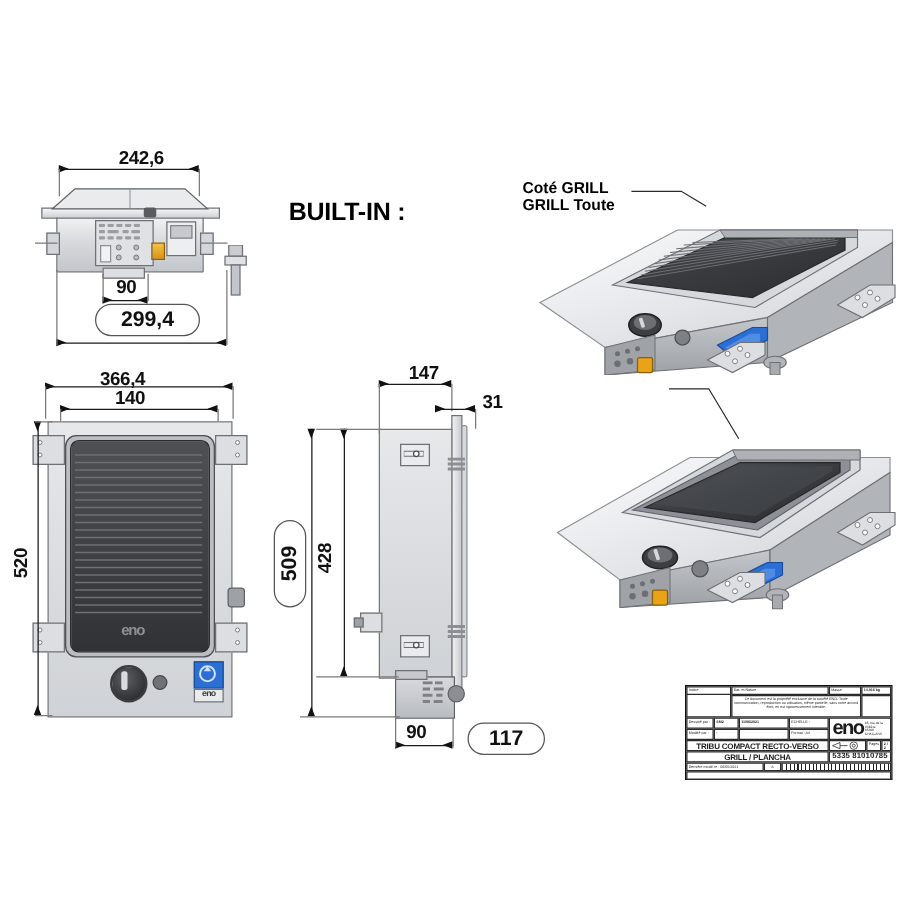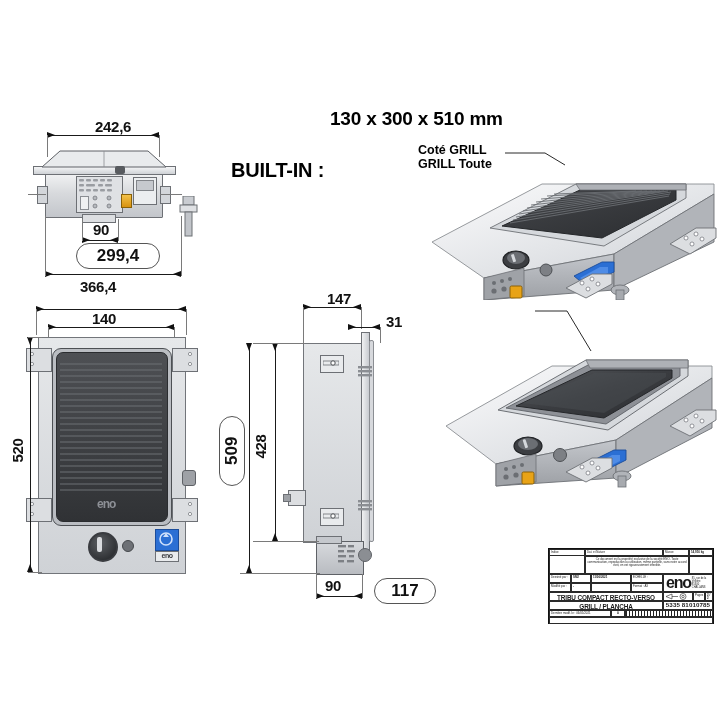--- a/index.html
+++ b/index.html
@@ -50,21 +50,20 @@
   .tbnum{font-size:6.2px;font-weight:bold;text-align:center;letter-spacing:0.1px;}
   .enologo{font-size:16px;font-weight:bold;letter-spacing:-1.2px;line-height:16px;}
   .hatch{position:absolute;background:repeating-linear-gradient(90deg,#222 0 0.8px,#fff 0.8px 3px);}
 </style>
 </head>
 <body>
 
 <div class="sheet">
 
   <div class="head2">BUILT-IN :</div>
-  <div class="head3">130 x 300 x 510  mm</div>
 
   <div>
 
     <div class="dimtxt" style="left:95px;top:118px;">242,6</div>
     <div class="ln h" style="left:47px;top:135px;width:112px;"></div>
     <div class="arw r" style="left:47px;top:131.5px;"></div>
     <div class="arw l" style="left:151px;top:131.5px;"></div>
     <div class="ext" style="left:47px;top:135px;height:22px;"></div>
     <div class="ext" style="left:159px;top:135px;height:22px;"></div>
 
@@ -135,21 +134,21 @@
     <div class="oval" style="left:76px;top:243px;width:82px;height:24px;">299,4</div>
     <div class="ln h" style="left:45px;top:274px;width:136px;"></div>
     <div class="arw r" style="left:45px;top:270.5px;"></div>
     <div class="arw l" style="left:173px;top:270.5px;"></div>
     <div class="ext" style="left:45px;top:216px;height:60px;"></div>
     <div class="ext" style="left:181px;top:216px;height:60px;"></div>
   </div>
 
   <div>
 
-    <div class="dimtxt" style="left:80px;top:278px;text-align:center;">366,4</div>
+    <div class="dimtxt" style="left:80px;top:295px;text-align:center;">366,4</div>
     <div class="ln h" style="left:36px;top:309px;width:150px;"></div>
     <div class="arw r" style="left:36px;top:305.5px;"></div>
     <div class="arw l" style="left:178px;top:305.5px;"></div>
     <div class="ext" style="left:36px;top:309px;height:26px;"></div>
     <div class="ext" style="left:186px;top:309px;height:26px;"></div>
 
     <div class="dimtxt" style="left:92px;top:310px;">140</div>
     <div class="ln h" style="left:48px;top:327px;width:126px;"></div>
     <div class="arw r" style="left:48px;top:323.5px;"></div>
     <div class="arw l" style="left:166px;top:323.5px;"></div>

